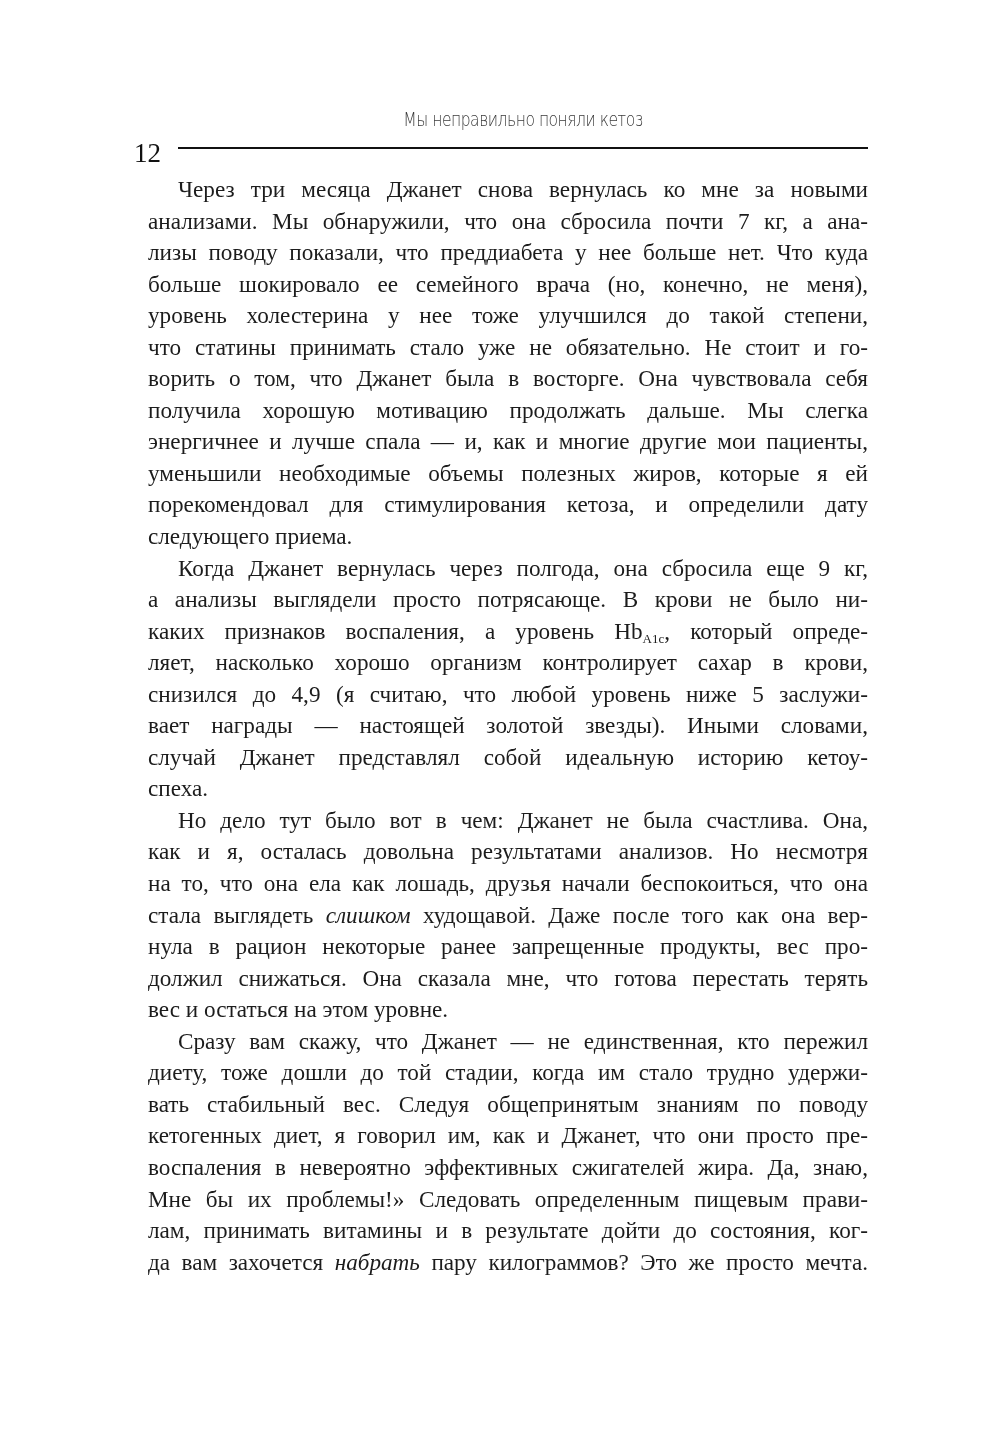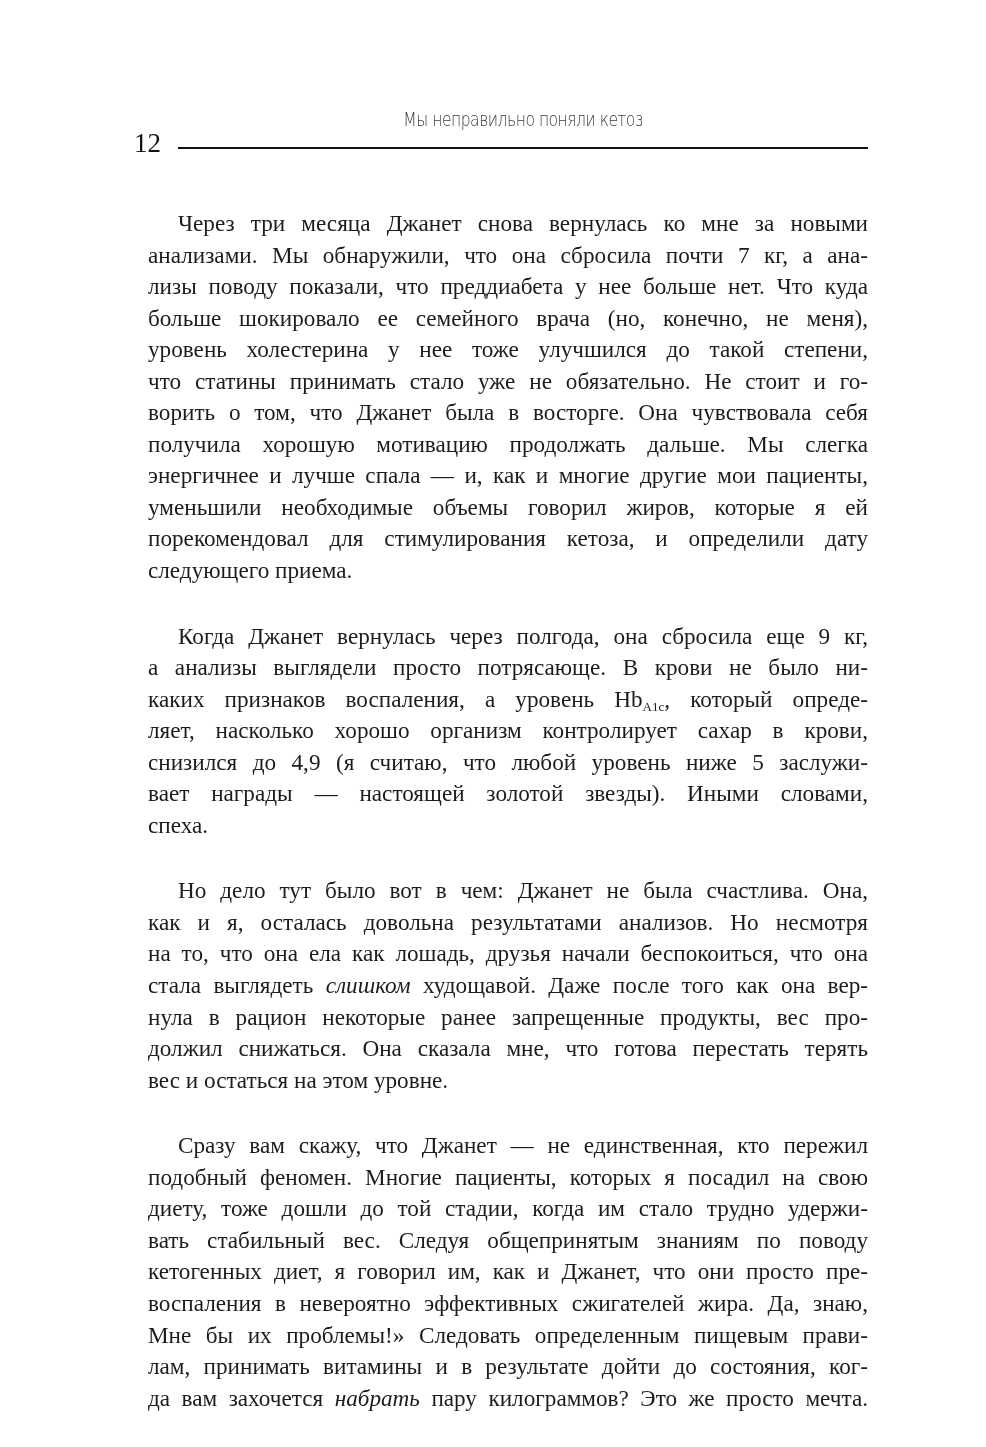--- a/index.html
+++ b/index.html
@@ -24,21 +24,21 @@
     font-size: 19px;
     font-weight: 300;
     letter-spacing: -0.6px;
     color: #3a3a3a;
     transform: scaleX(0.82);
     transform-origin: center;
   }
   .page-number {
     position: absolute;
     left: 134px;
-    top: 130px;
+    top: 140px;
     font-family: "Liberation Serif", serif;
     font-size: 27px;
     color: #111;
     line-height: 1;
   }
   .header-rule {
     position: absolute;
     left: 178px;
     top: 147px;
     width: 690px;
@@ -67,21 +67,21 @@
     text-align: justify;
     text-align-last: justify;
     white-space: nowrap;
   }
   .line.last {
     text-align-last: left;
   }
   .line.first {
     padding-left: 30px;
   }
-  .para { text-indent: 0; margin-top: 34px; }
+  .para { text-indent: 0; }
   em { }
   sub.hb {
     font-size: 13px;
     vertical-align: -4px;
     line-height: 0;
   }
 </style>
 </head>
 <body>
 
@@ -94,48 +94,48 @@
   <div class="para">
     <span class="line first">Через три месяца Джанет снова вернулась ко мне за новыми</span>
     <span class="line">анализами. Мы обнаружили, что она сбросила почти 7 кг, а ана-</span>
     <span class="line">лизы поводу показали, что преддиабета у нее больше нет. Что куда</span>
     <span class="line">больше шокировало ее семейного врача (но, конечно, не меня),</span>
     <span class="line">уровень холестерина у нее тоже улучшился до такой степени,</span>
     <span class="line">что статины принимать стало уже не обязательно. Не стоит и го-</span>
     <span class="line">ворить о том, что Джанет была в восторге. Она чувствовала себя</span>
     <span class="line">получила хорошую мотивацию продолжать дальше. Мы слегка</span>
     <span class="line">энергичнее и лучше спала — и, как и многие другие мои пациенты,</span>
-    <span class="line">уменьшили необходимые объемы говорил жиров, которые я ей</span>
+    <span class="line">уменьшили необходимые объемы полезных жиров, которые я ей</span>
     <span class="line">порекомендовал для стимулирования кетоза, и определили дату</span>
     <span class="line last">следующего приема.</span>
   </div>
 
   <div class="para">
     <span class="line first">Когда Джанет вернулась через полгода, она сбросила еще 9 кг,</span>
     <span class="line">а анализы выглядели просто потрясающе. В крови не было ни-</span>
     <span class="line"><span>каких признаков воспаления, а уровень Hb</span><sub class="hb">A1c</sub><span>, который опреде-</span></span>
     <span class="line">ляет, насколько хорошо организм контролирует сахар в крови,</span>
     <span class="line">снизился до 4,9 (я считаю, что любой уровень ниже 5 заслужи-</span>
     <span class="line">вает награды — настоящей золотой звезды). Иными словами,</span>
+    <span class="line">случай Джанет представлял собой идеальную историю кетоу-</span>
     <span class="line last">спеха.</span>
   </div>
 
   <div class="para">
     <span class="line first">Но дело тут было вот в чем: Джанет не была счастлива. Она,</span>
     <span class="line">как и я, осталась довольна результатами анализов. Но несмотря</span>
     <span class="line">на то, что она ела как лошадь, друзья начали беспокоиться, что она</span>
     <span class="line"><span>стала выглядеть </span><em>слишком</em><span> худощавой. Даже после того как она вер-</span></span>
     <span class="line">нула в рацион некоторые ранее запрещенные продукты, вес про-</span>
     <span class="line">должил снижаться. Она сказала мне, что готова перестать терять</span>
     <span class="line last">вес и остаться на этом уровне.</span>
   </div>
 
   <div class="para">
     <span class="line first">Сразу вам скажу, что Джанет — не единственная, кто пережил</span>
-    <span class="line">подобный феномен. Многие пациенты, которых я посадил на свою</span>
     <span class="line">диету, тоже дошли до той стадии, когда им стало трудно удержи-</span>
     <span class="line">вать стабильный вес. Следуя общепринятым знаниям по поводу</span>
     <span class="line">кетогенных диет, я говорил им, как и Джанет, что они просто пре-</span>
     <span class="line">воспаления в невероятно эффективных сжигателей жира. Да, знаю,</span>
     <span class="line">Мне бы их проблемы!» Следовать определенным пищевым прави-</span>
     <span class="line">лам, принимать витамины и в результате дойти до состояния, ког-</span>
     <span class="line"><span>да вам захочется </span><em>набрать</em><span> пару килограммов? Это же просто мечта.</span></span>
   </div>
 
 </div>

